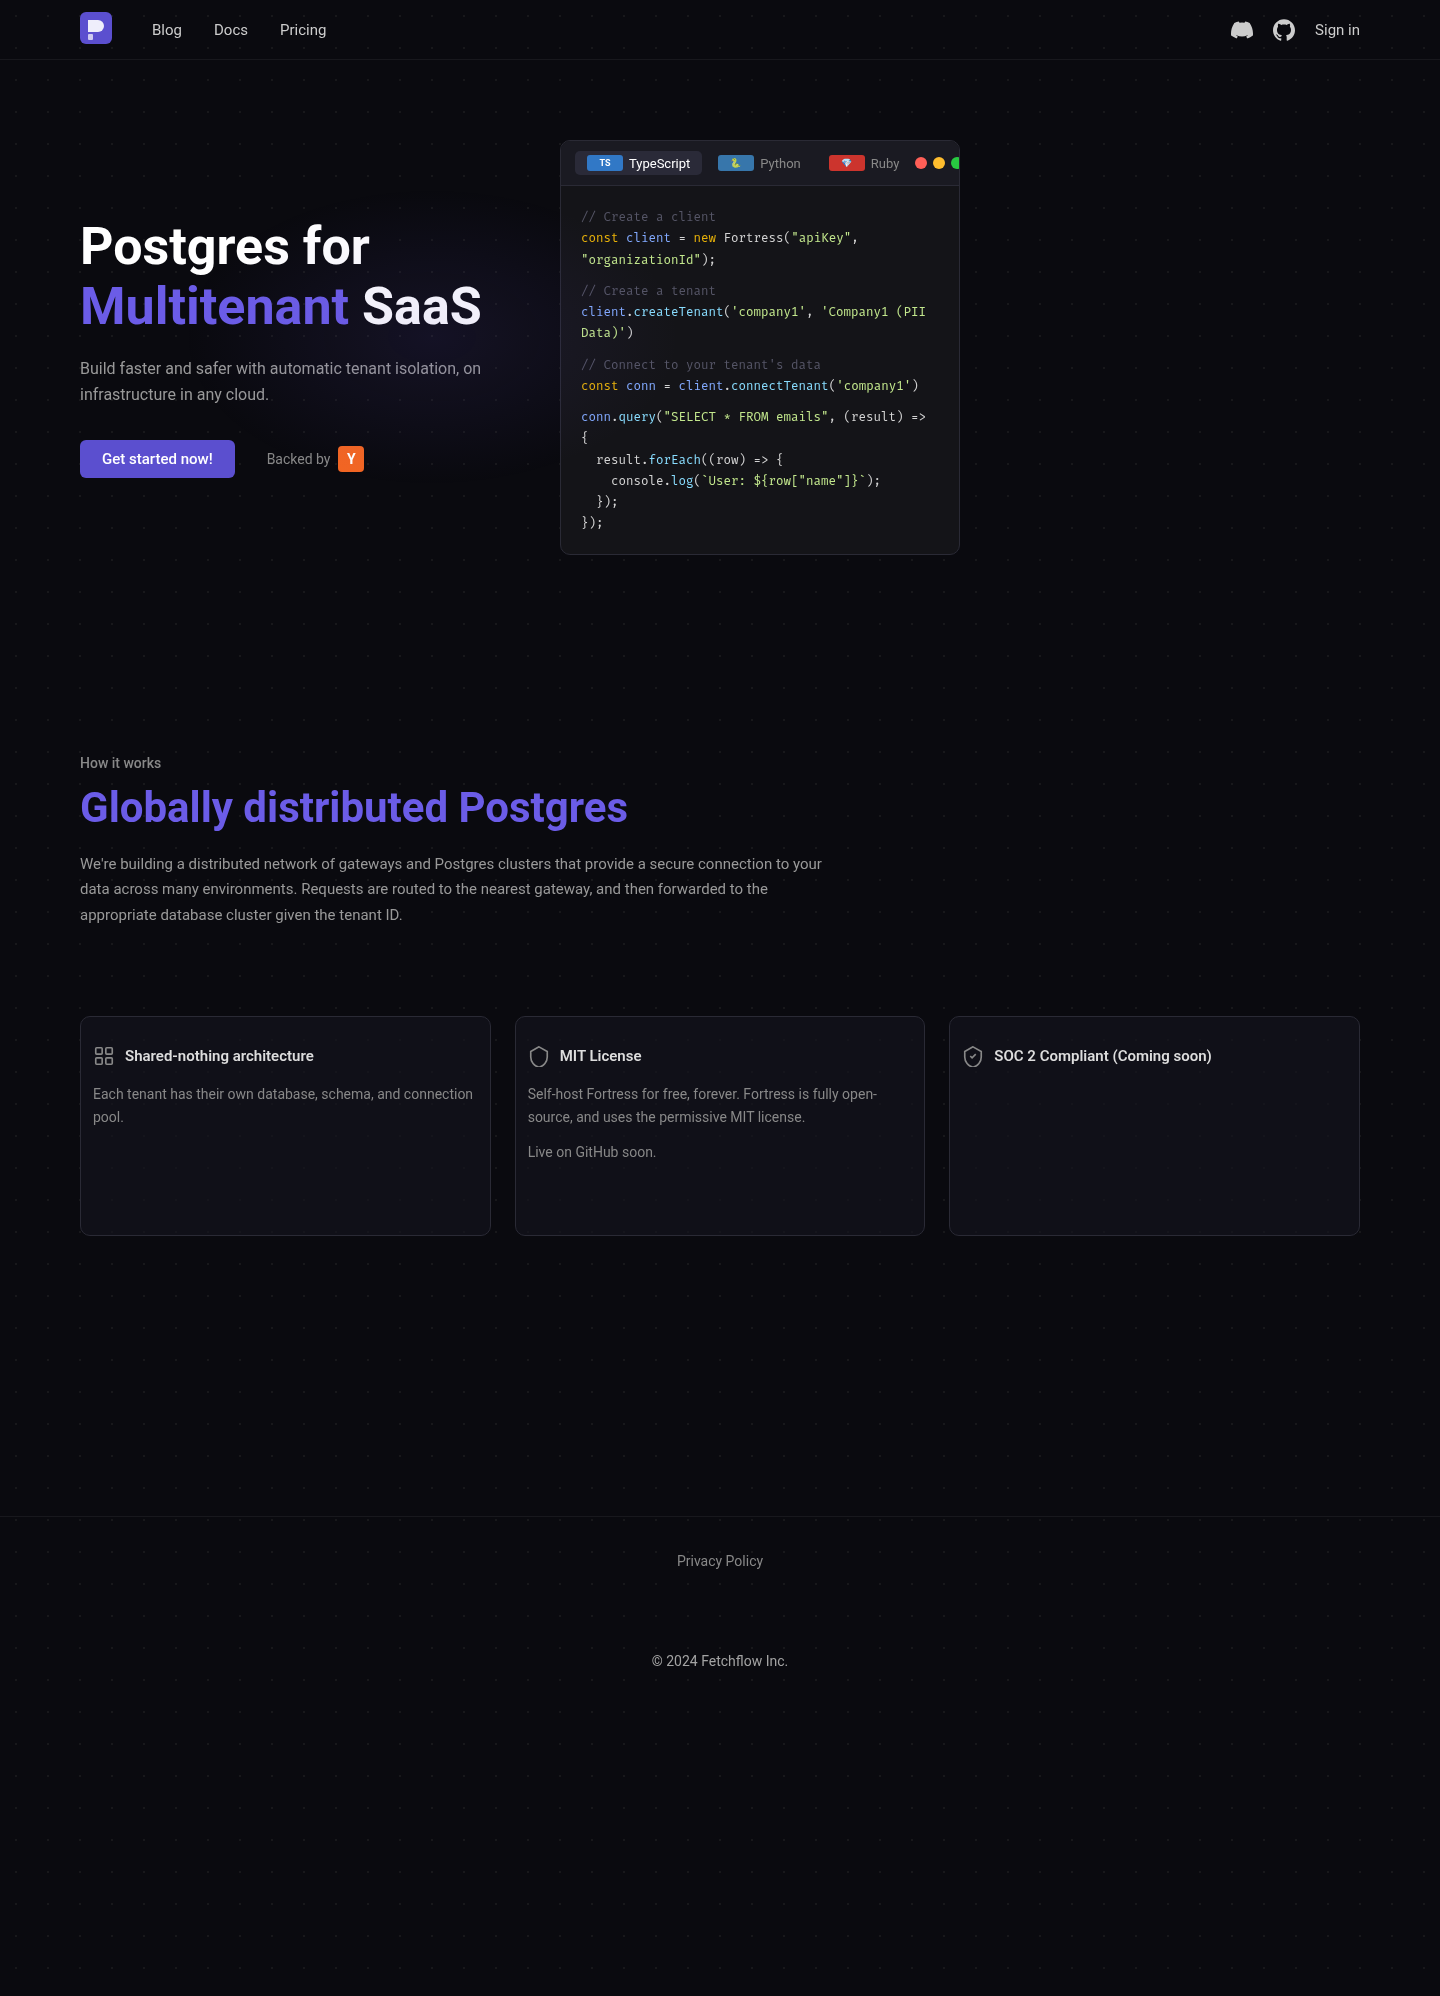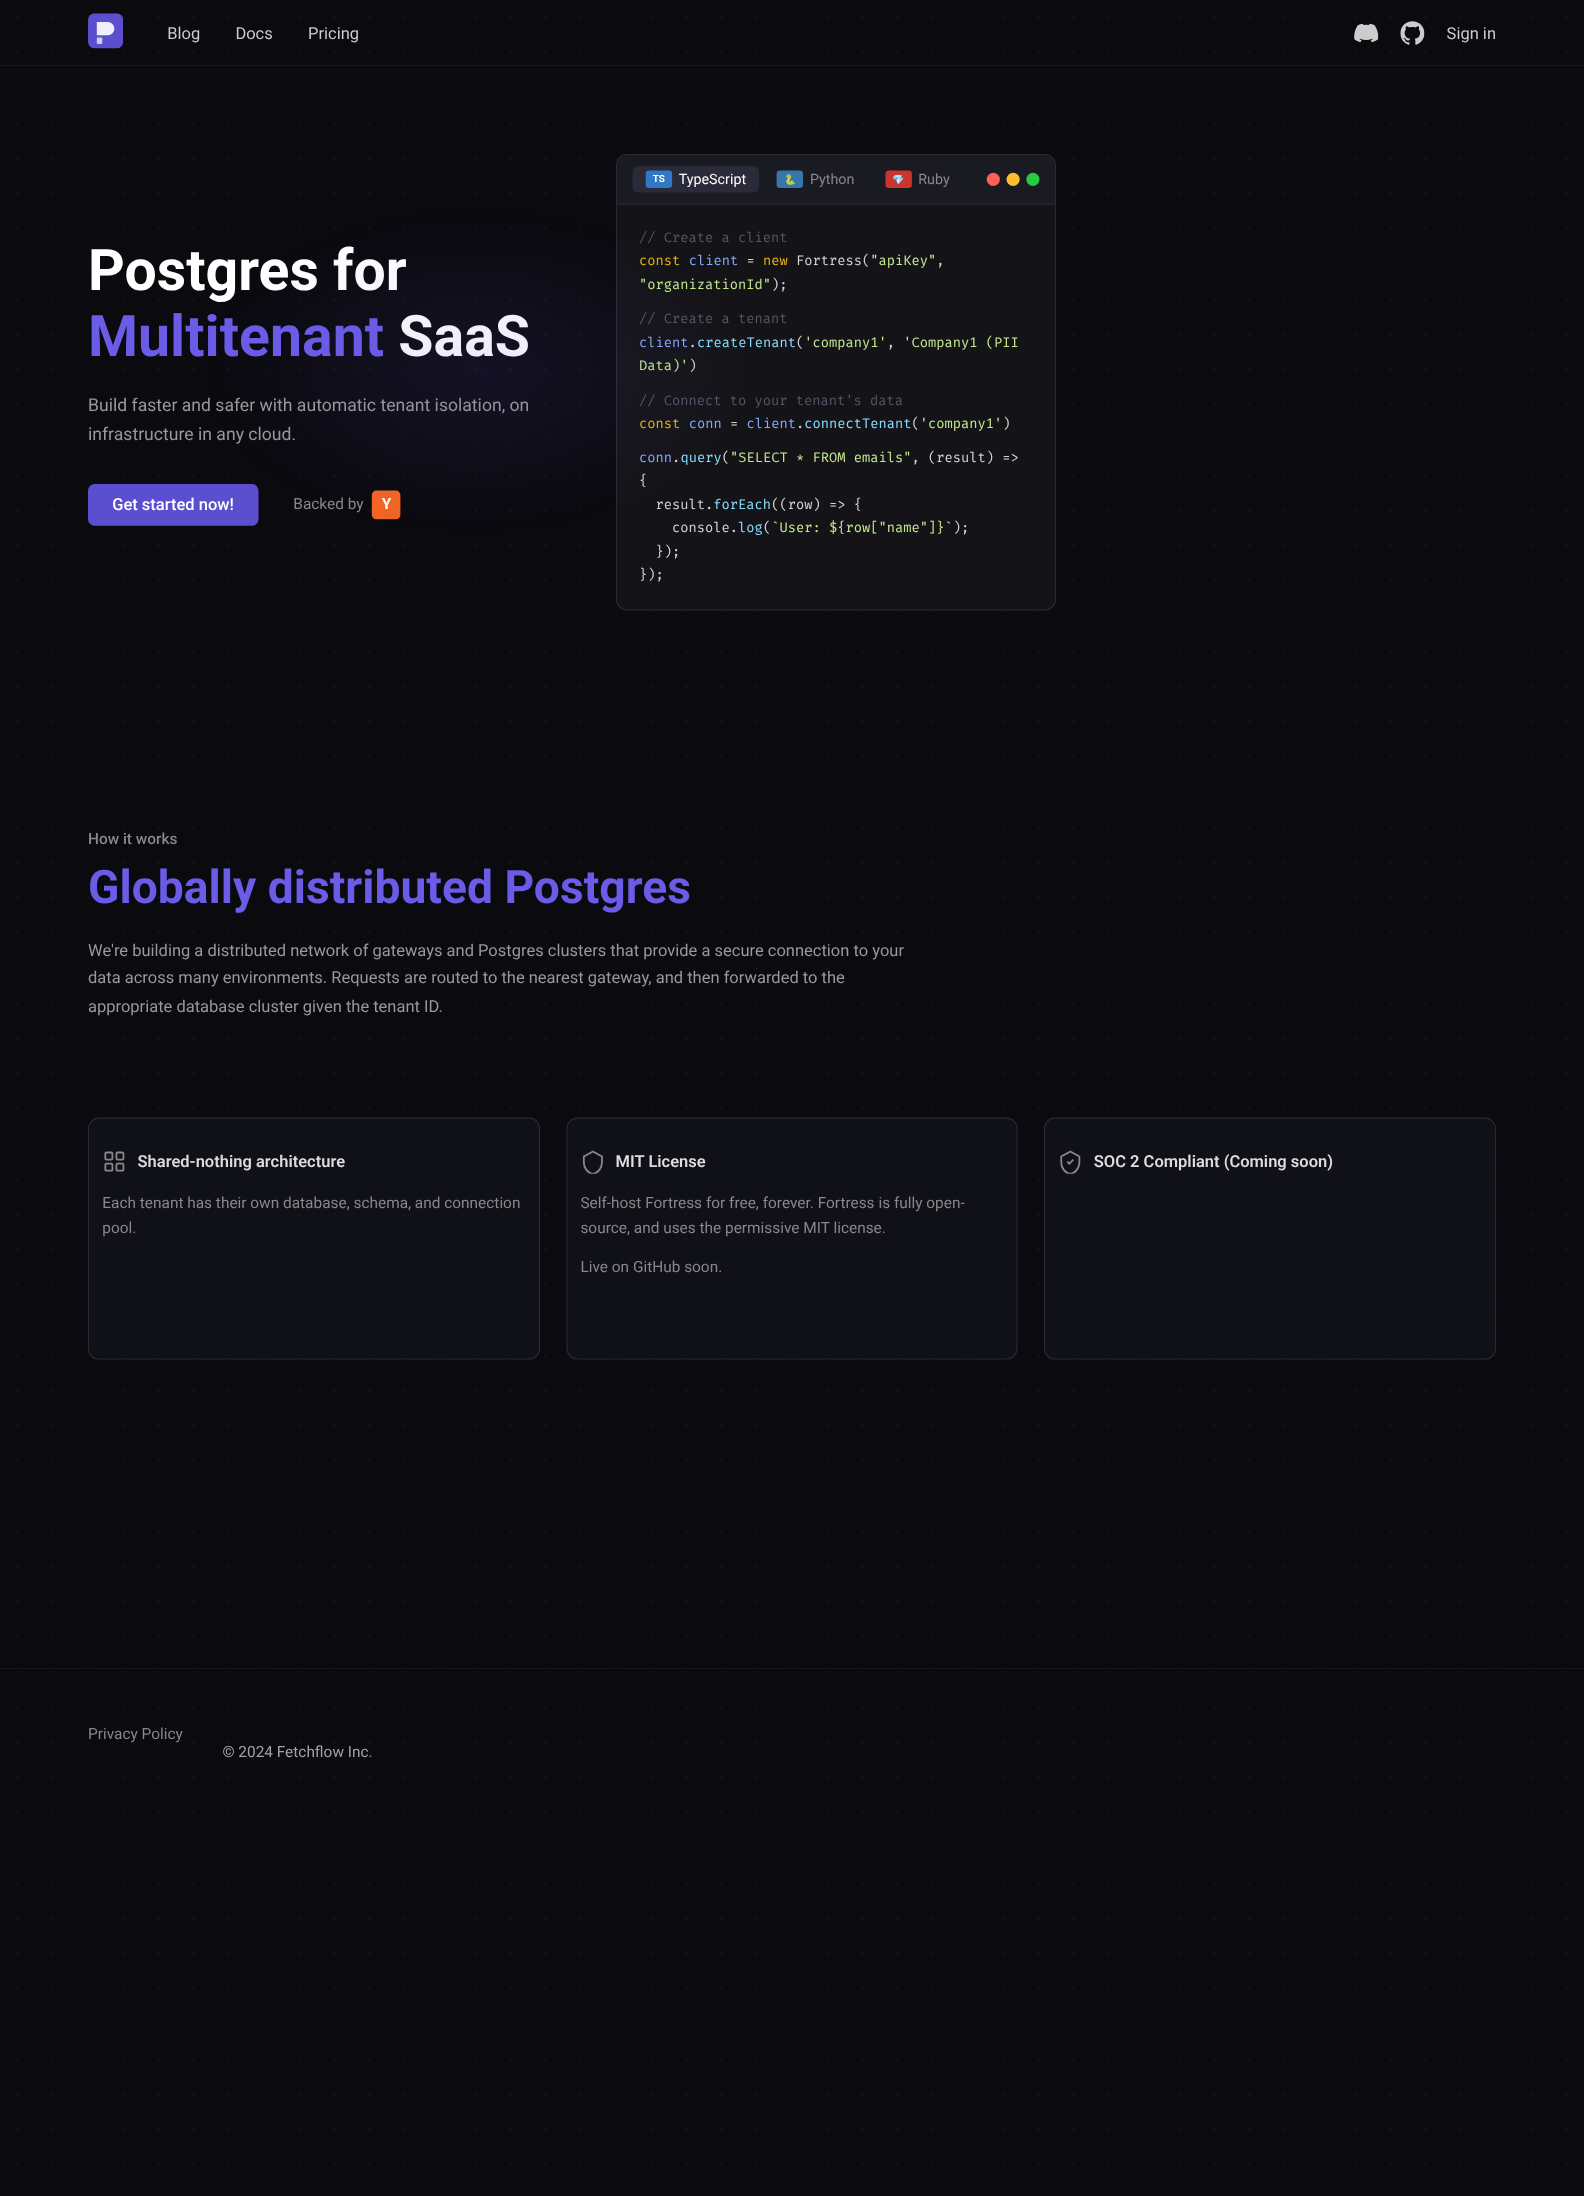--- a/index.html
+++ b/index.html
@@ -181,21 +181,21 @@
       cursor: pointer;
       color: #888;
     }
 
     .code-tab.active {
       background: #2a2a38;
       color: #fff;
     }
 
     .tab-icon {
-      width: 24px;
+      width: 36px;
       height: 16px;
       border-radius: 3px;
       display: inline-flex;
       align-items: center;
       justify-content: center;
       font-size: 9px;
       font-weight: 700;
     }
 
     .tab-icon.ts { background: #3178c6; color: #fff; }
@@ -298,24 +298,25 @@
       color: #888;
       line-height: 1.65;
       margin-bottom: 12px;
     }
 
     
     footer {
       padding: 36px 80px;
       display: flex;
       align-items: center;
-      gap: 36px;
+      gap: 52px;
       position: relative;
       z-index: 1;
       border-top: 1px solid rgba(255,255,255,0.06);
+      flex-direction: column;
     }
 
     .footer-link {
       color: #888;
       font-size: 14px;
       cursor: pointer;
       text-decoration: none;
     }
 
     .footer-copy {

